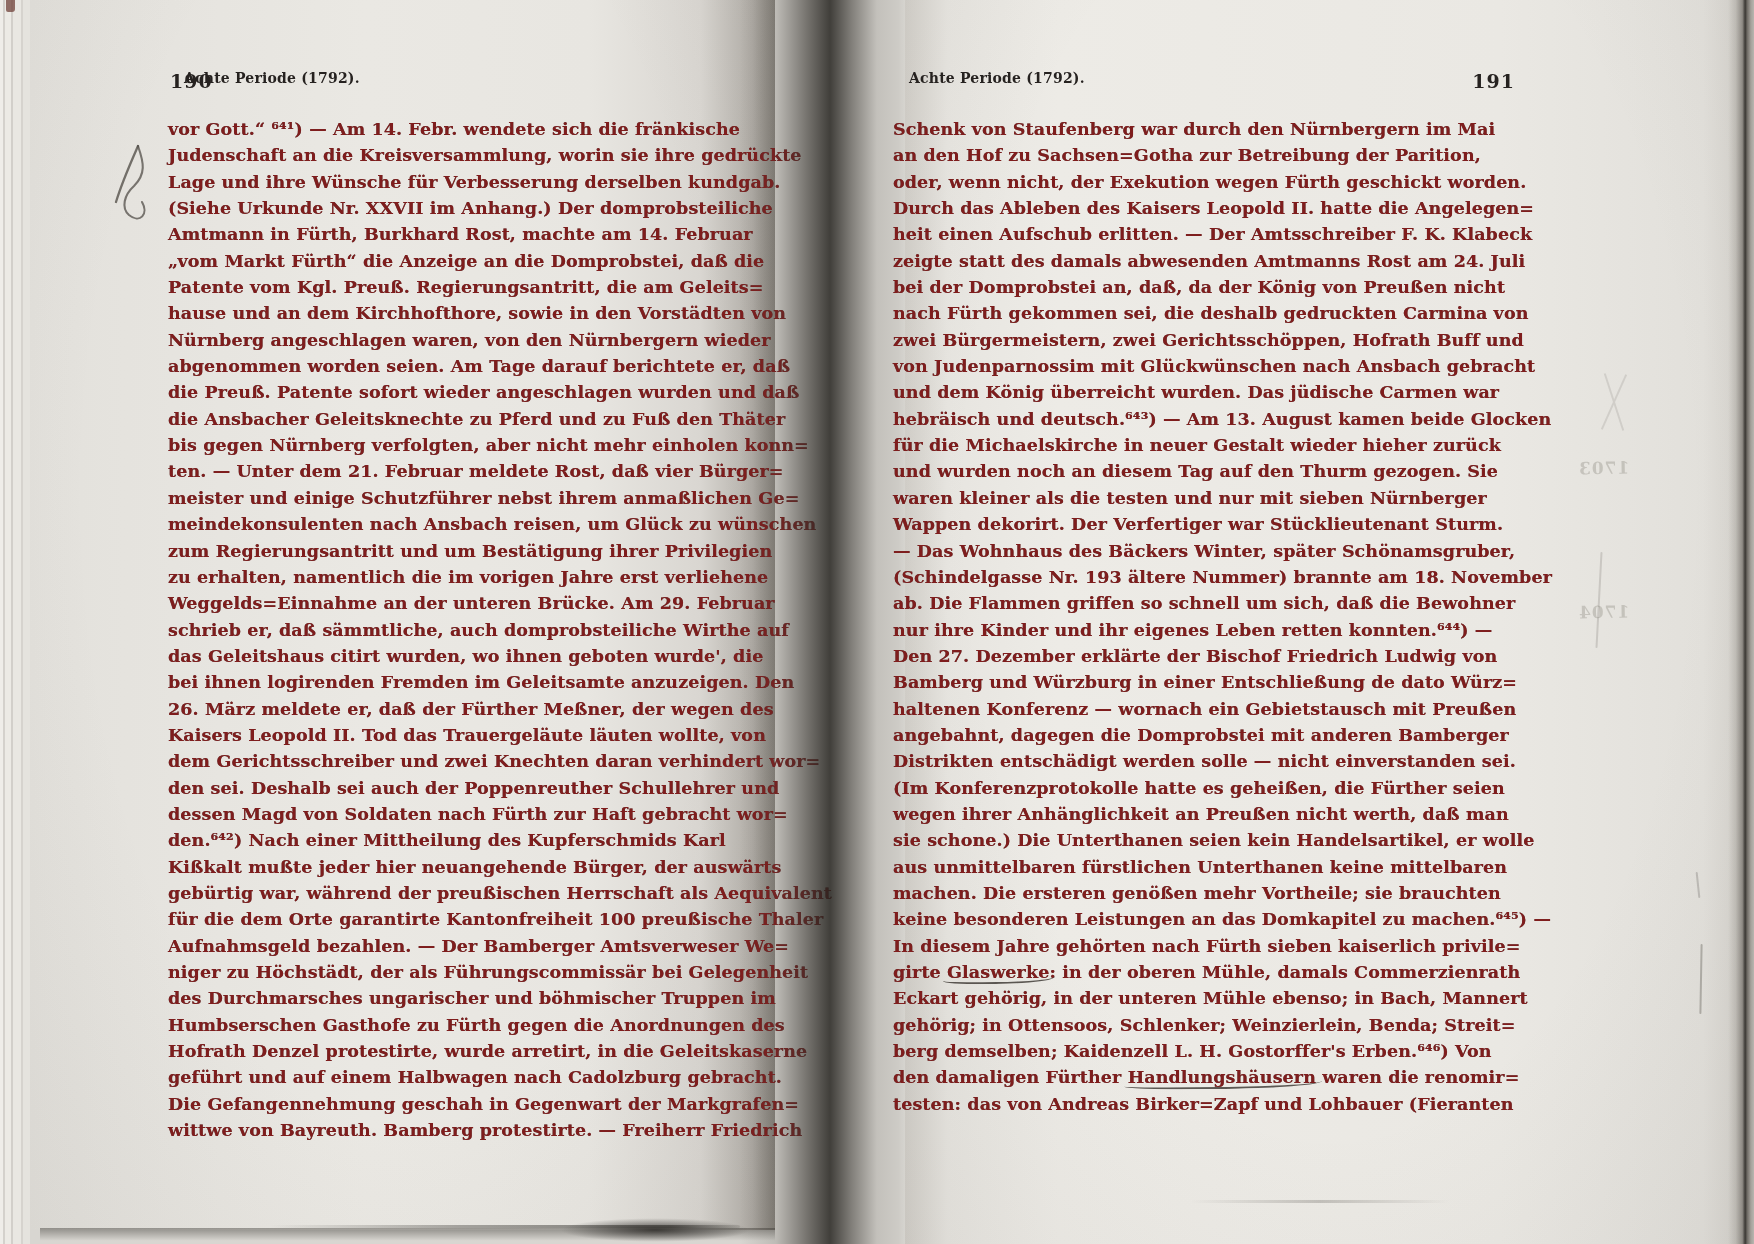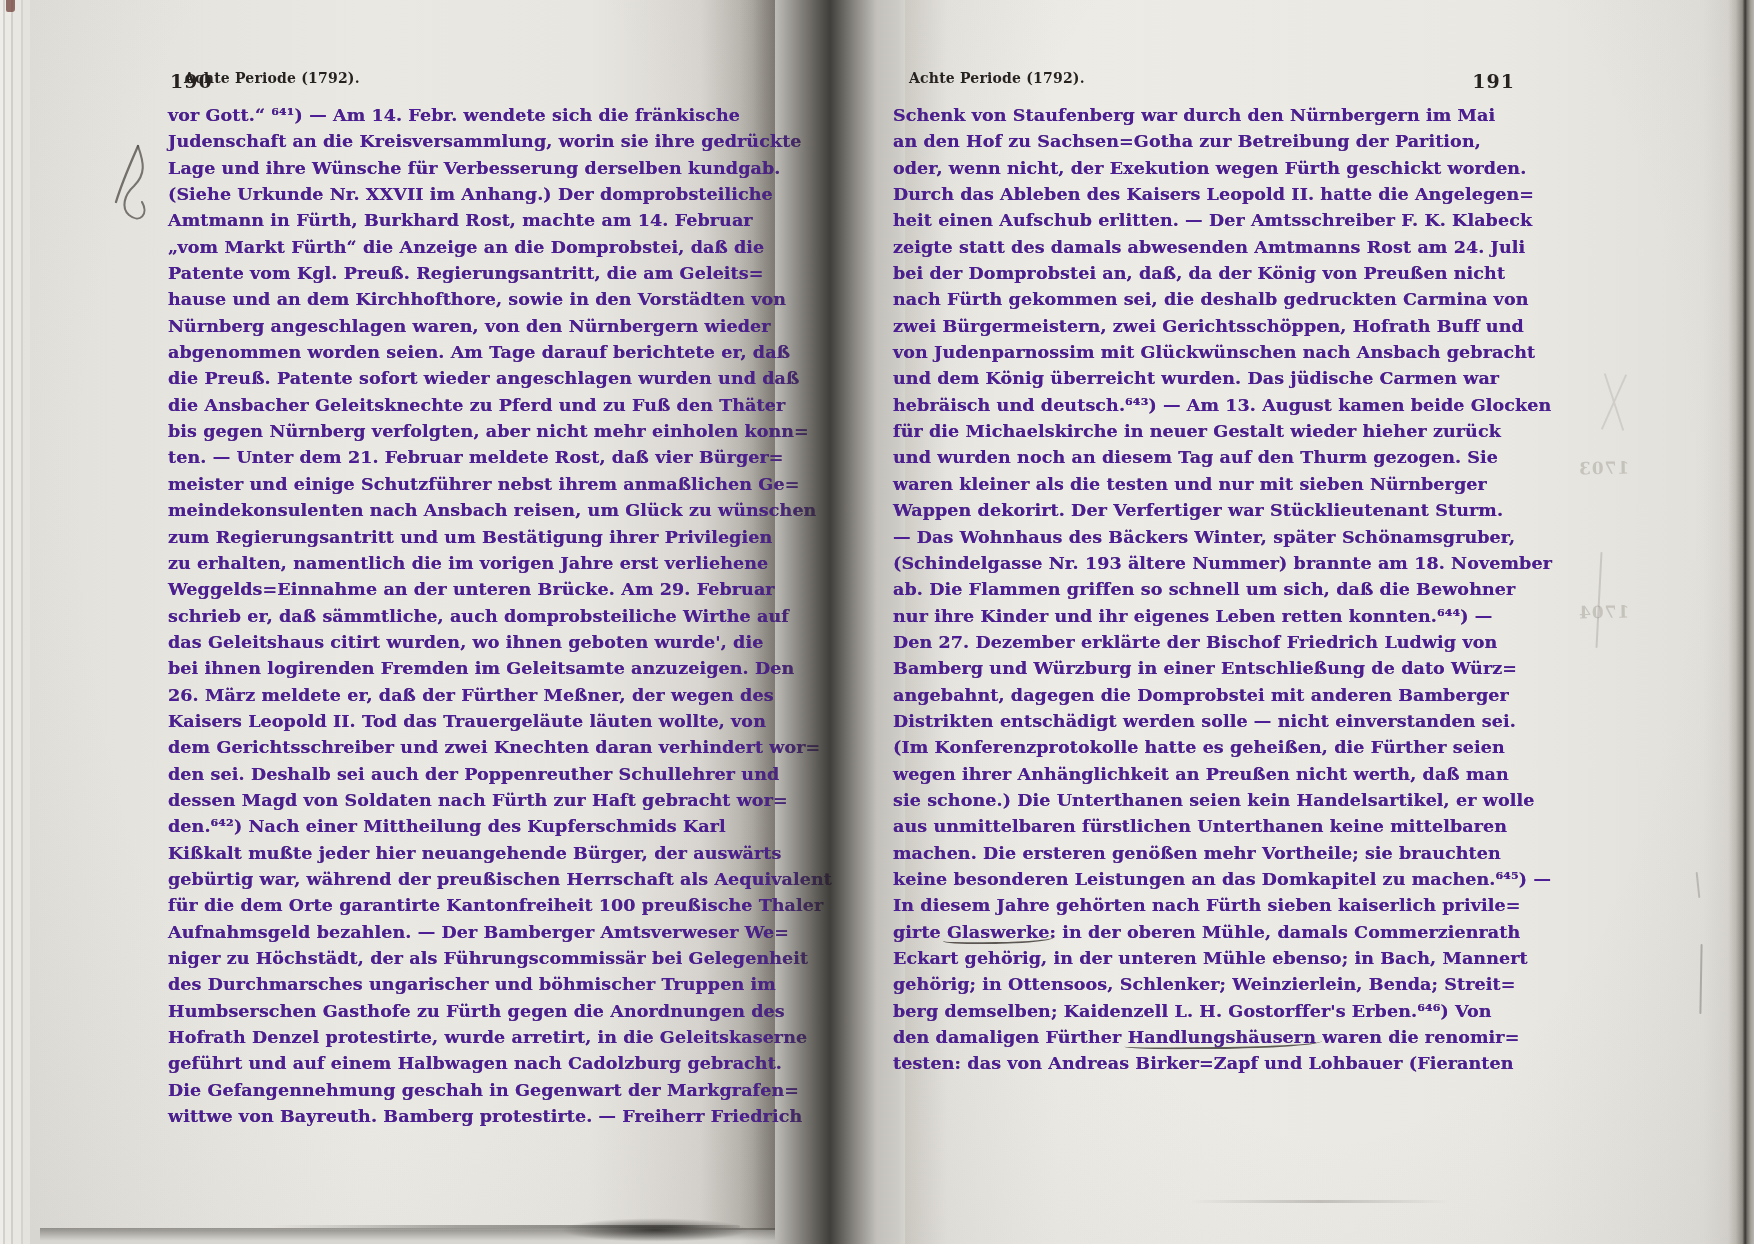--- a/index.html
+++ b/index.html
@@ -77,21 +77,21 @@
   .header-right{left:893px;top:70px;width:612px;}
   .running-title{
     position:absolute;left:16px;right:0;text-align:left;
     font-size:14px;font-weight:700;letter-spacing:.2px;
   }
   .header-right .running-title{right:104px;}
   .page-num{position:absolute;top:0;font-size:19px;font-weight:700;letter-spacing:1px;}
   .page-num-left{left:2px;}
   .page-num-right{right:-10px;margin-left:47px;}
   
-  .page-body{position:absolute;top:102px;color:#4c1d95;}
+  .page-body{position:absolute;top:116px;color:#7f1d1d;}
   .body-left{left:168px;width:576px;}
   .body-right{left:893px;width:612px;}
   .line{
     height:26.35px;line-height:26.35px;font-size:17.5px;font-weight:700;
     letter-spacing:.1px;
     text-align:justify;text-align-last:justify;
     text-shadow:0 0 .5px rgba(32,28,24,.65);
     overflow:visible;white-space:nowrap;
   }
   .line::after{content:"";display:inline-block;width:100%;}
@@ -223,20 +223,21 @@
       <div class="line">für die Michaelskirche in neuer Gestalt wieder hieher zurück</div>
       <div class="line">und wurden noch an diesem Tag auf den Thurm gezogen.  Sie</div>
       <div class="line">waren kleiner als die testen und nur mit sieben Nürnberger</div>
       <div class="line">Wappen dekorirt.  Der Verfertiger war Stücklieutenant Sturm.</div>
       <div class="line">— Das Wohnhaus des Bäckers Winter, später Schönamsgruber,</div>
       <div class="line">(Schindelgasse Nr. 193 ältere Nummer) brannte am 18. November</div>
       <div class="line">ab.  Die Flammen griffen so schnell um sich, daß die Bewohner</div>
       <div class="line">nur ihre Kinder und ihr eigenes Leben retten konnten.⁶⁴⁴) —</div>
       <div class="line">Den 27. Dezember erklärte der Bischof Friedrich Ludwig von</div>
       <div class="line">Bamberg und Würzburg in einer Entschließung de dato Würz=</div>
+      <div class="line">haltenen Konferenz — wornach ein Gebietstausch mit Preußen</div>
       <div class="line">angebahnt, dagegen die Domprobstei mit anderen Bamberger</div>
       <div class="line">Distrikten entschädigt werden solle — nicht einverstanden sei.</div>
       <div class="line">(Im Konferenzprotokolle hatte es geheißen, die Fürther seien</div>
       <div class="line">wegen ihrer Anhänglichkeit an Preußen nicht werth, daß man</div>
       <div class="line">sie schone.)  Die Unterthanen seien kein Handelsartikel, er wolle</div>
       <div class="line">aus unmittelbaren fürstlichen Unterthanen keine mittelbaren</div>
       <div class="line">machen.  Die ersteren genößen mehr Vortheile; sie brauchten</div>
       <div class="line">keine besonderen Leistungen an das Domkapitel zu machen.⁶⁴⁵) —</div>
       <div class="line">In diesem Jahre gehörten nach Fürth sieben kaiserlich privile=</div>
       <div class="line">girte <span class="hand-underline">Glaswerke</span>: in der oberen Mühle, damals Commerzienrath</div>

